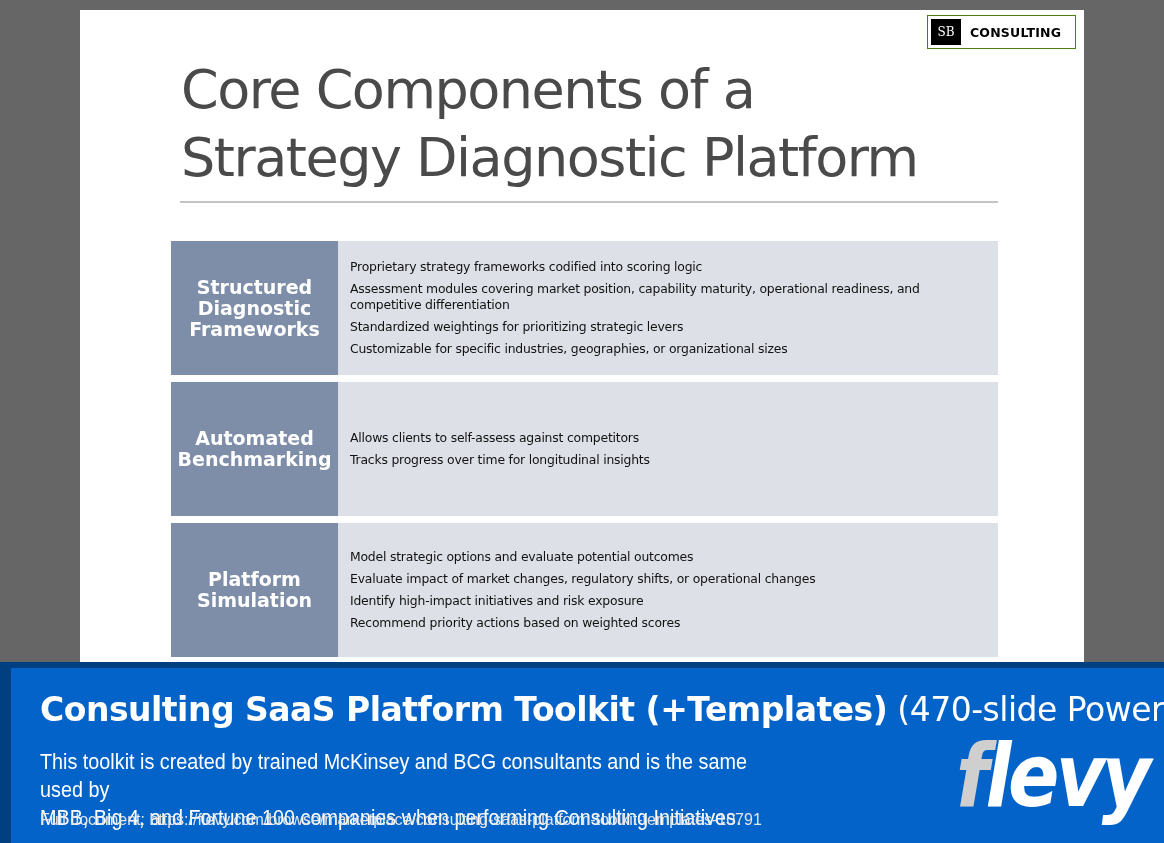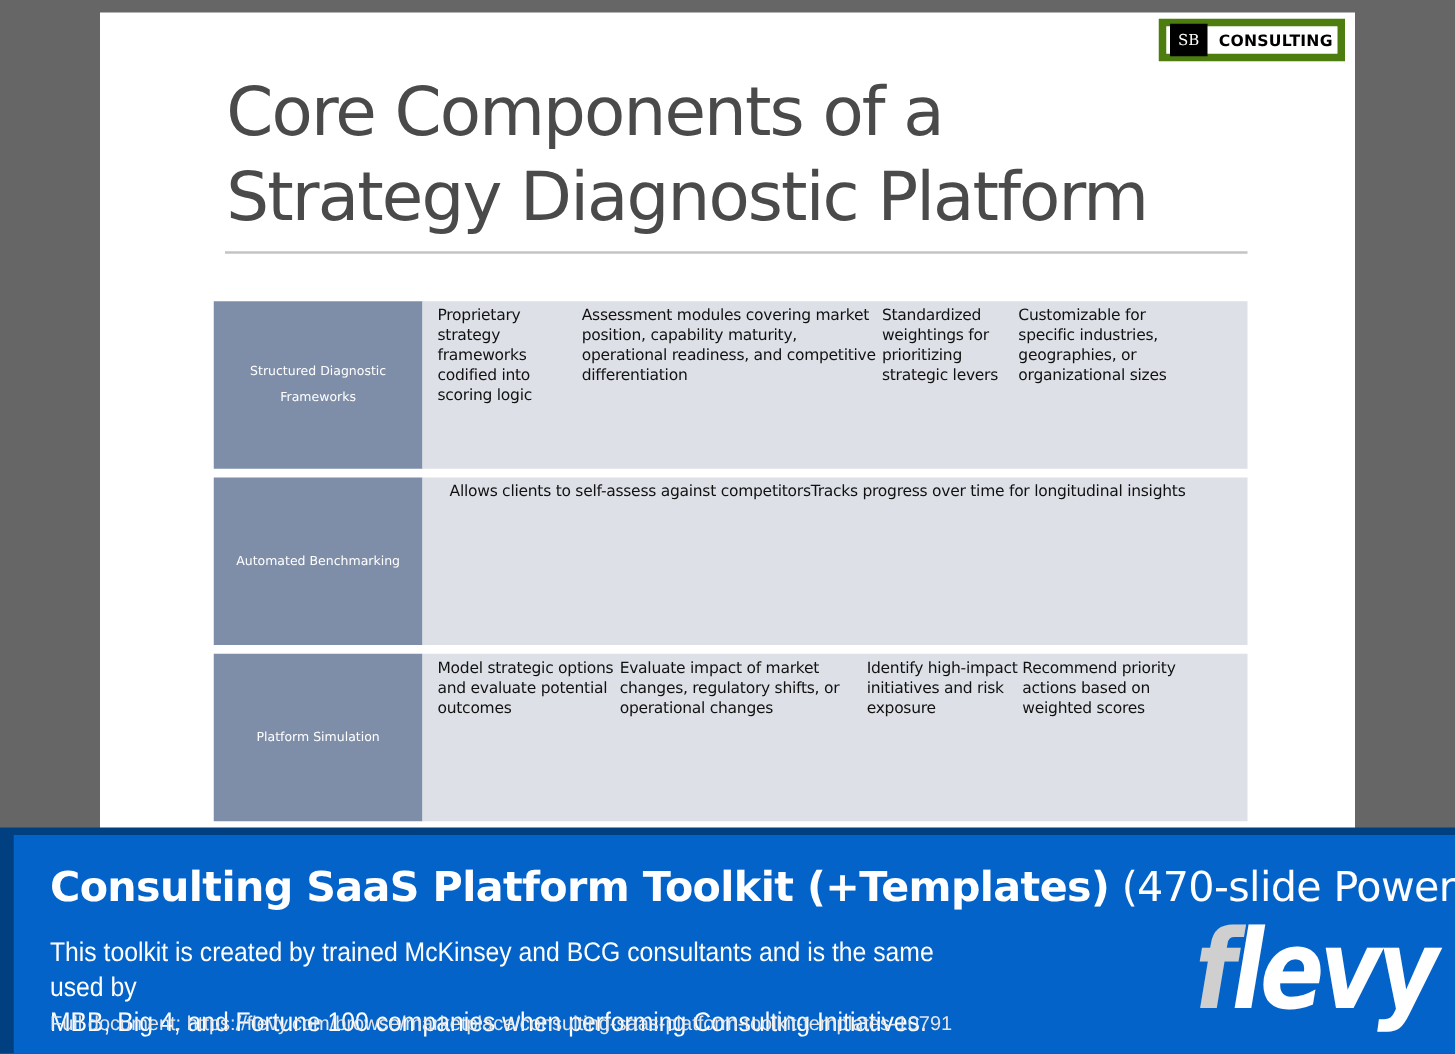--- a/index.html
+++ b/index.html
@@ -1,26 +1,26 @@
 <!DOCTYPE html>
 <html><head>
 <meta charset="utf-8">
 <style>
   html, body { margin:0; padding:0; }
   body { width:1164px; height:843px; background:#666666; position:relative; overflow:hidden; font-family:"Liberation Sans", sans-serif; }
   .slide { position:absolute; left:80px; top:10px; width:1004px; height:660px; background:#ffffff; }
-  .logo { position:absolute; left:847px; top:5px; width:149px; height:34px; border:6px solid #4d7c0f; box-sizing:border-box; display:flex; align-items:center; background:#fff; }
+  .logo { position:absolute; left:847px; top:5px; width:149px; height:34px; border:1px solid #4d7c0f; box-sizing:border-box; display:flex; align-items:center; background:#fff; }
   .logo .sb { margin-left:3px; width:30px; height:26px; background:#000; color:#fff; font-family:"DejaVu Serif", serif; font-size:12px; display:flex; align-items:center; justify-content:center; }
   .logo .name { margin-left:9px; font-family:"DejaVu Sans", sans-serif; font-weight:bold; font-size:12.5px; color:#000; letter-spacing:0.2px; }
   .title { position:absolute; left:101px; top:46px; width:820px; font-family:"DejaVu Sans", sans-serif; font-weight:normal; font-size:54px; line-height:68px; color:#4a4a4a; letter-spacing:-1.5px; margin:0; }
   .title-rule { position:absolute; left:100px; top:191px; width:818px; height:2px; background:#c4c4c4; }
   .rows { position:absolute; left:91px; top:231px; width:827px; }
   .row { display:flex; height:134px; margin-bottom:7px; }
-  .row .label { width:167px; background:#7f8ea8; color:#ffffff; display:flex; align-items:center; justify-content:center; text-align:center; font-family:"DejaVu Sans", sans-serif; font-weight:normal; font-size:10px; line-height:21px; padding:0 8px; box-sizing:border-box; }
-  .row .body { flex:1; background:#dde0e7; display:flex; justify-content:center; padding-left:12px; padding-right:40px; }
+  .row .label { width:167px; background:#7f8ea8; color:#ffffff; display:flex; align-items:center; justify-content:center; text-align:center; font-family:"DejaVu Sans", sans-serif; font-weight:bold; font-size:19px; line-height:21px; padding:0 8px; box-sizing:border-box; }
+  .row .body { flex:1; background:#dde0e7; display:flex; flex-direction:column; justify-content:center; padding-left:12px; padding-right:40px; }
   .row .body .item { font-family:"DejaVu Sans", sans-serif; font-size:12.4px; color:#111; line-height:16px; margin:3px 0; letter-spacing:-0.2px; }
   .banner { position:absolute; left:0; top:662px; width:1164px; height:181px; background:#004080; }
   .banner-inner { position:absolute; left:11px; top:6px; right:0; bottom:0; background:#0463c9; overflow:hidden; }
   .banner-title { position:absolute; left:29px; top:22px; white-space:nowrap; font-family:"DejaVu Sans", sans-serif; font-size:33px; color:#ffffff; letter-spacing:-0.5px; }
   .banner-title .bold { font-weight:bold; }
   .banner-desc { position:absolute; left:29px; top:80px; width:820px; font-family:"Liberation Sans", sans-serif; font-size:21.5px; line-height:28px; color:#ffffff; transform:scaleX(0.92); transform-origin:left; }
   .banner-link { position:absolute; left:29px; top:143px; font-family:"Liberation Sans", sans-serif; font-size:16px; color:#e5e5e5; }
   .flevy { position:absolute; left:945px; top:58px; font-family:"DejaVu Sans", sans-serif; font-weight:bold; font-style:italic; font-size:88px; line-height:100px; color:#ffffff; letter-spacing:-4px; transform:scaleX(0.86); transform-origin:left; }
   .flevy .f { color:#cfcfcf; }
 </style>

